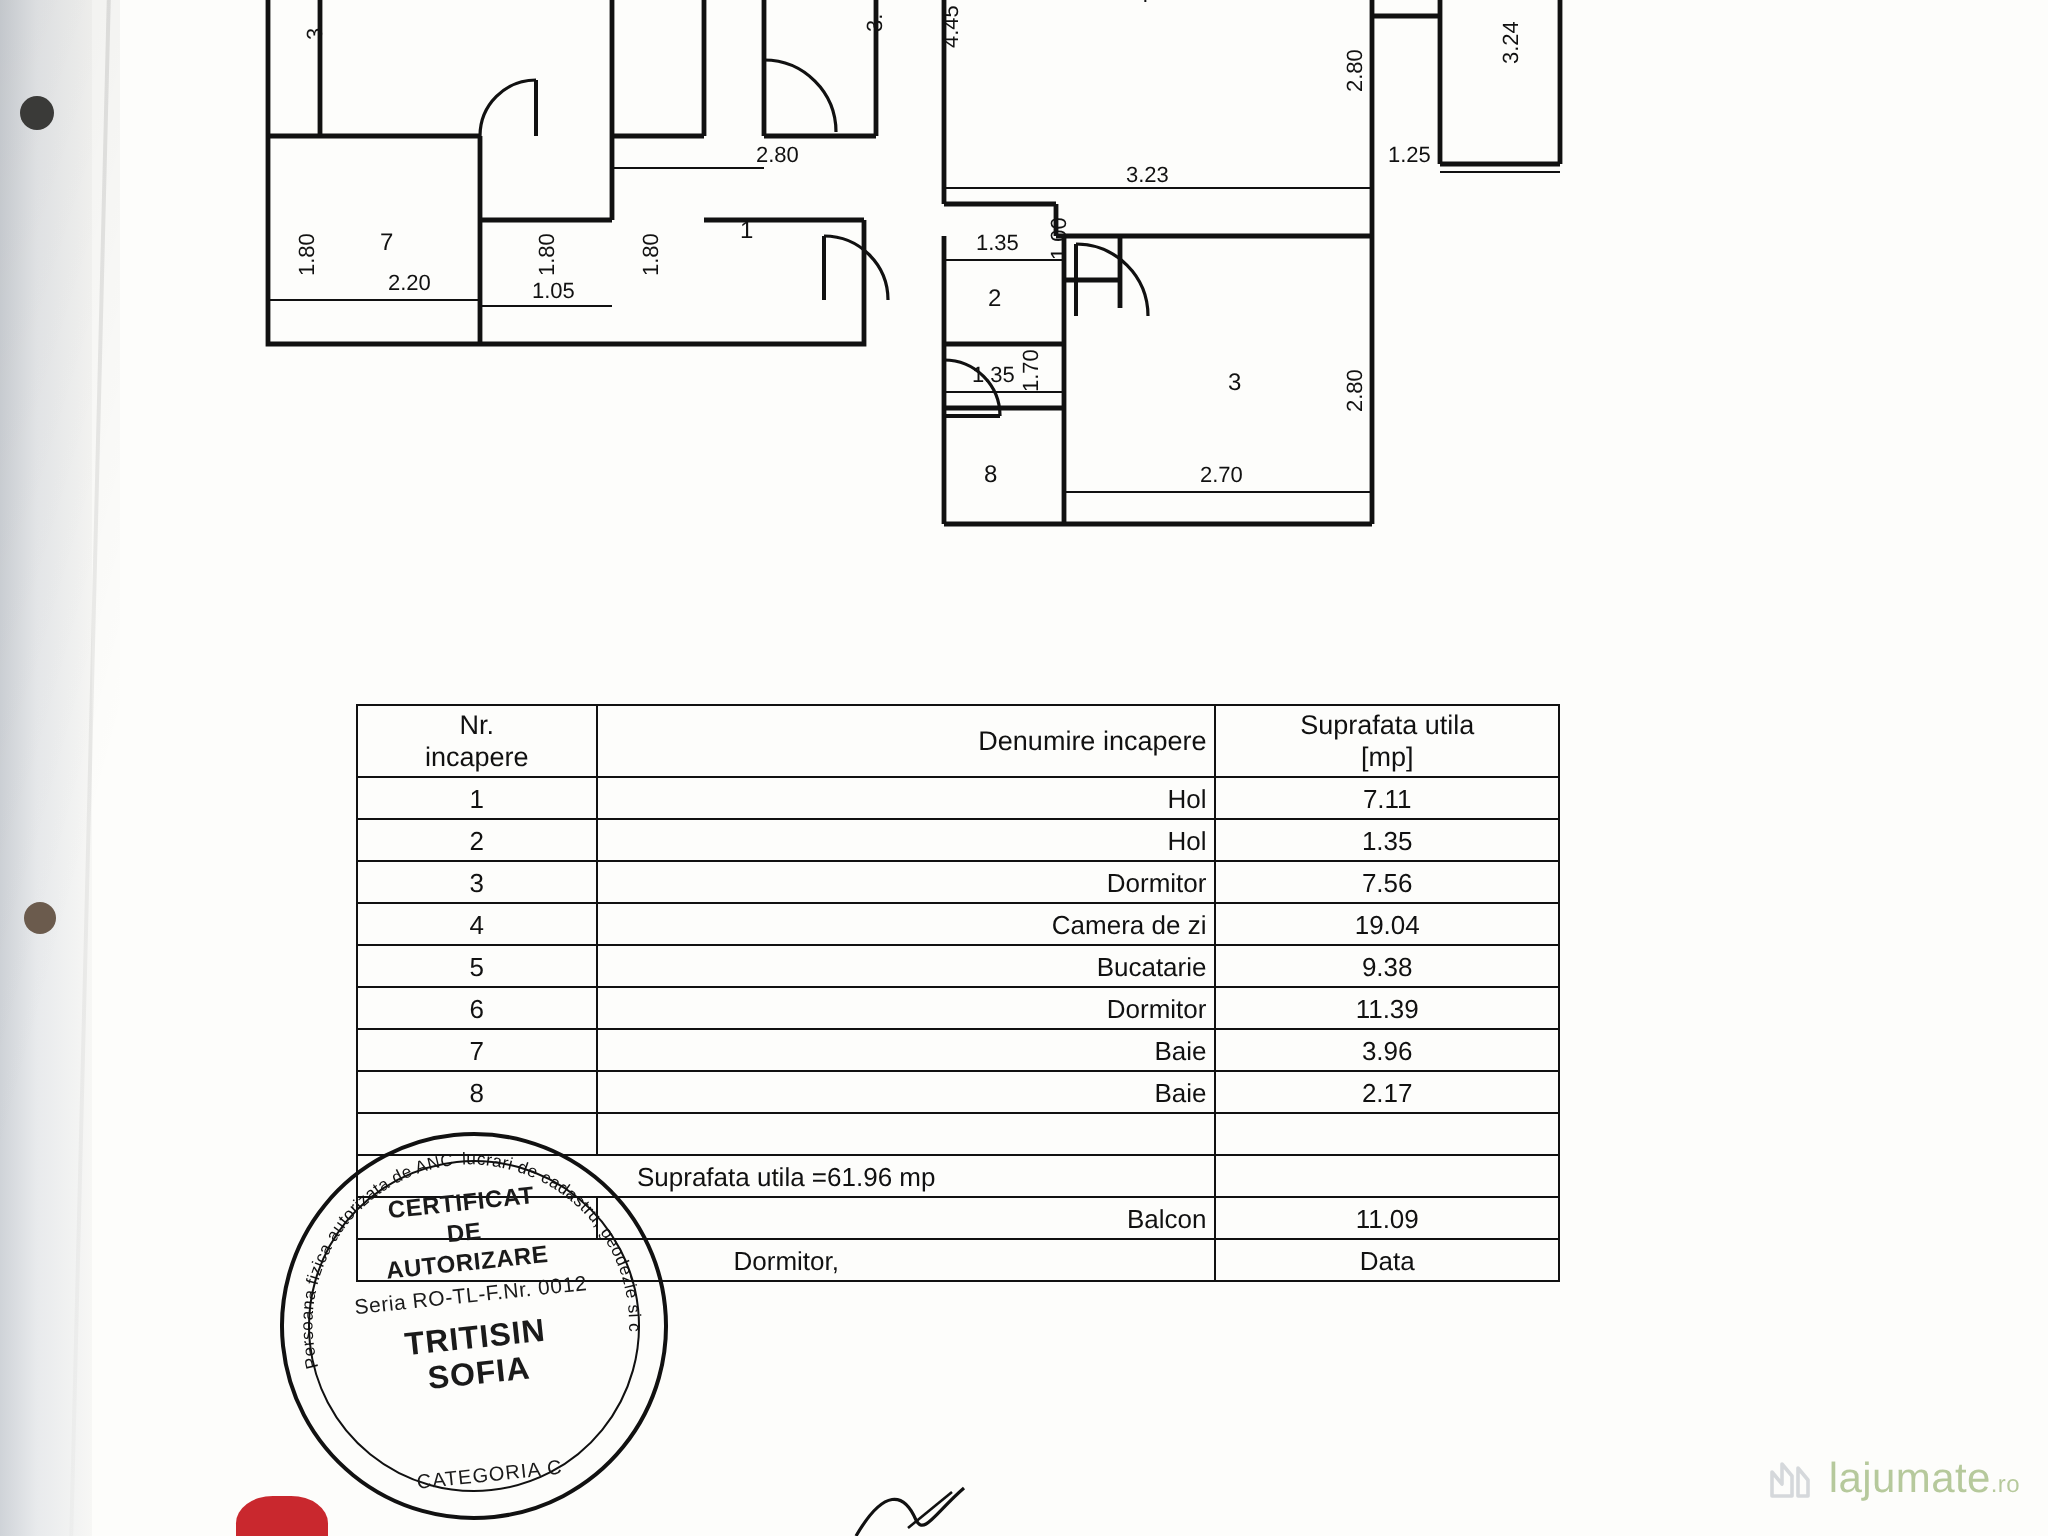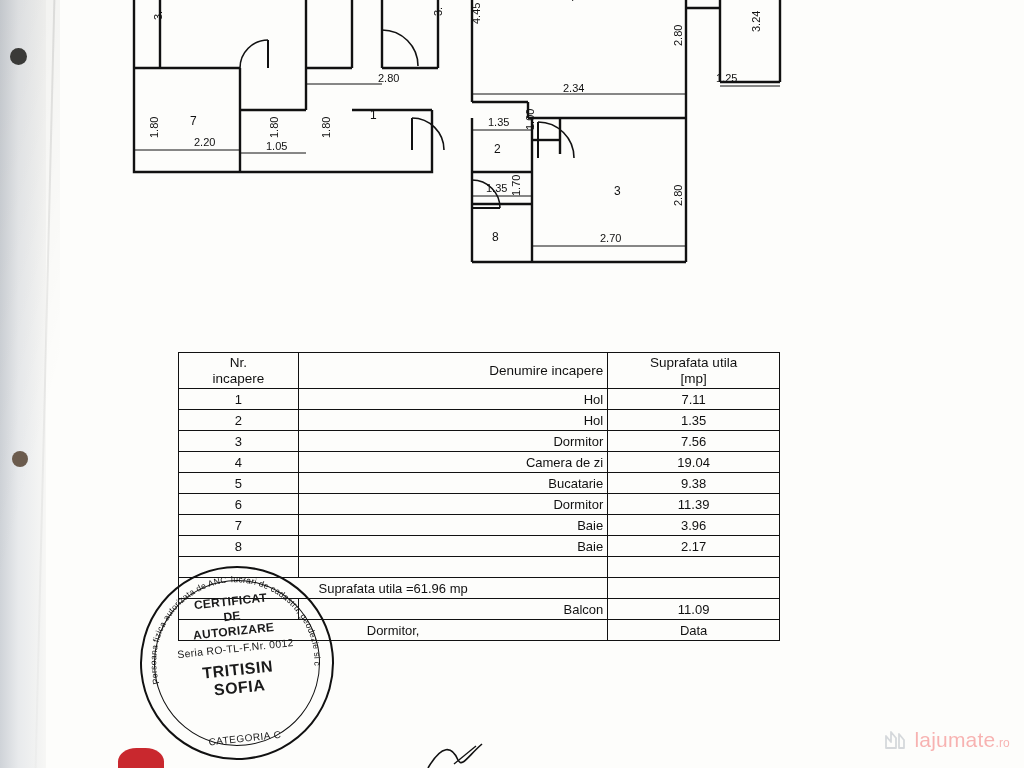--- a/index.html
+++ b/index.html
@@ -161,21 +161,21 @@
   .watermark {
     position: absolute;
     right: 14px; bottom: 16px;
     display: flex;
     align-items: center;
     gap: 7px;
     opacity: .40;
   }
   .watermark .wm-text {
     font-size: 21px;
-    color: #ef4444;
+    color: #4d7c0f;
     letter-spacing: .2px;
   }
   .watermark .wm-text .ro { font-size: 12px; }
   .wm-mark { width: 24px; height: 24px; }
 
   .redblob {
     position: absolute;
     left: 118px; bottom: -14px;
     width: 46px; height: 34px;
     background: #c4161c;
@@ -257,22 +257,22 @@
         <path d="M600,96 L660,96"></path>
         <path d="M14,160 L120,160"></path>
         <path d="M120,163 L186,163"></path>
         <path d="M352,140 L412,140"></path>
         <path d="M352,206 L412,206"></path>
         <path d="M412,256 L566,256"></path>
       </g>
     </svg>
 
     <span class="dim" style="left:258px; top:82px;">2.80</span>
-    <span class="dim" style="left:443px; top:92px;">2.34</span>
-    <span class="dim" style="left:596px; top:82px;">1.25</span>
+    <span class="dim" style="left:443px; top:92px;">3.23</span>
+    <span class="dim" style="left:574px; top:82px;">1.25</span>
     <span class="dim" style="left:74px; top:146px;">2.20</span>
     <span class="dim" style="left:146px; top:150px;">1.05</span>
     <span class="dim" style="left:368px; top:126px;">1.35</span>
     <span class="dim" style="left:366px; top:192px;">1.35</span>
     <span class="dim" style="left:480px; top:242px;">2.70</span>
 
     <span class="dim vert" style="left:32px; top:30px;">3.</span>
     <span class="dim vert" style="left:312px; top:26px;">3.</span>
     <span class="dim vert" style="left:350px; top:34px;">4.45</span>
     <span class="dim vert" style="left:552px; top:56px;">2.80</span>

